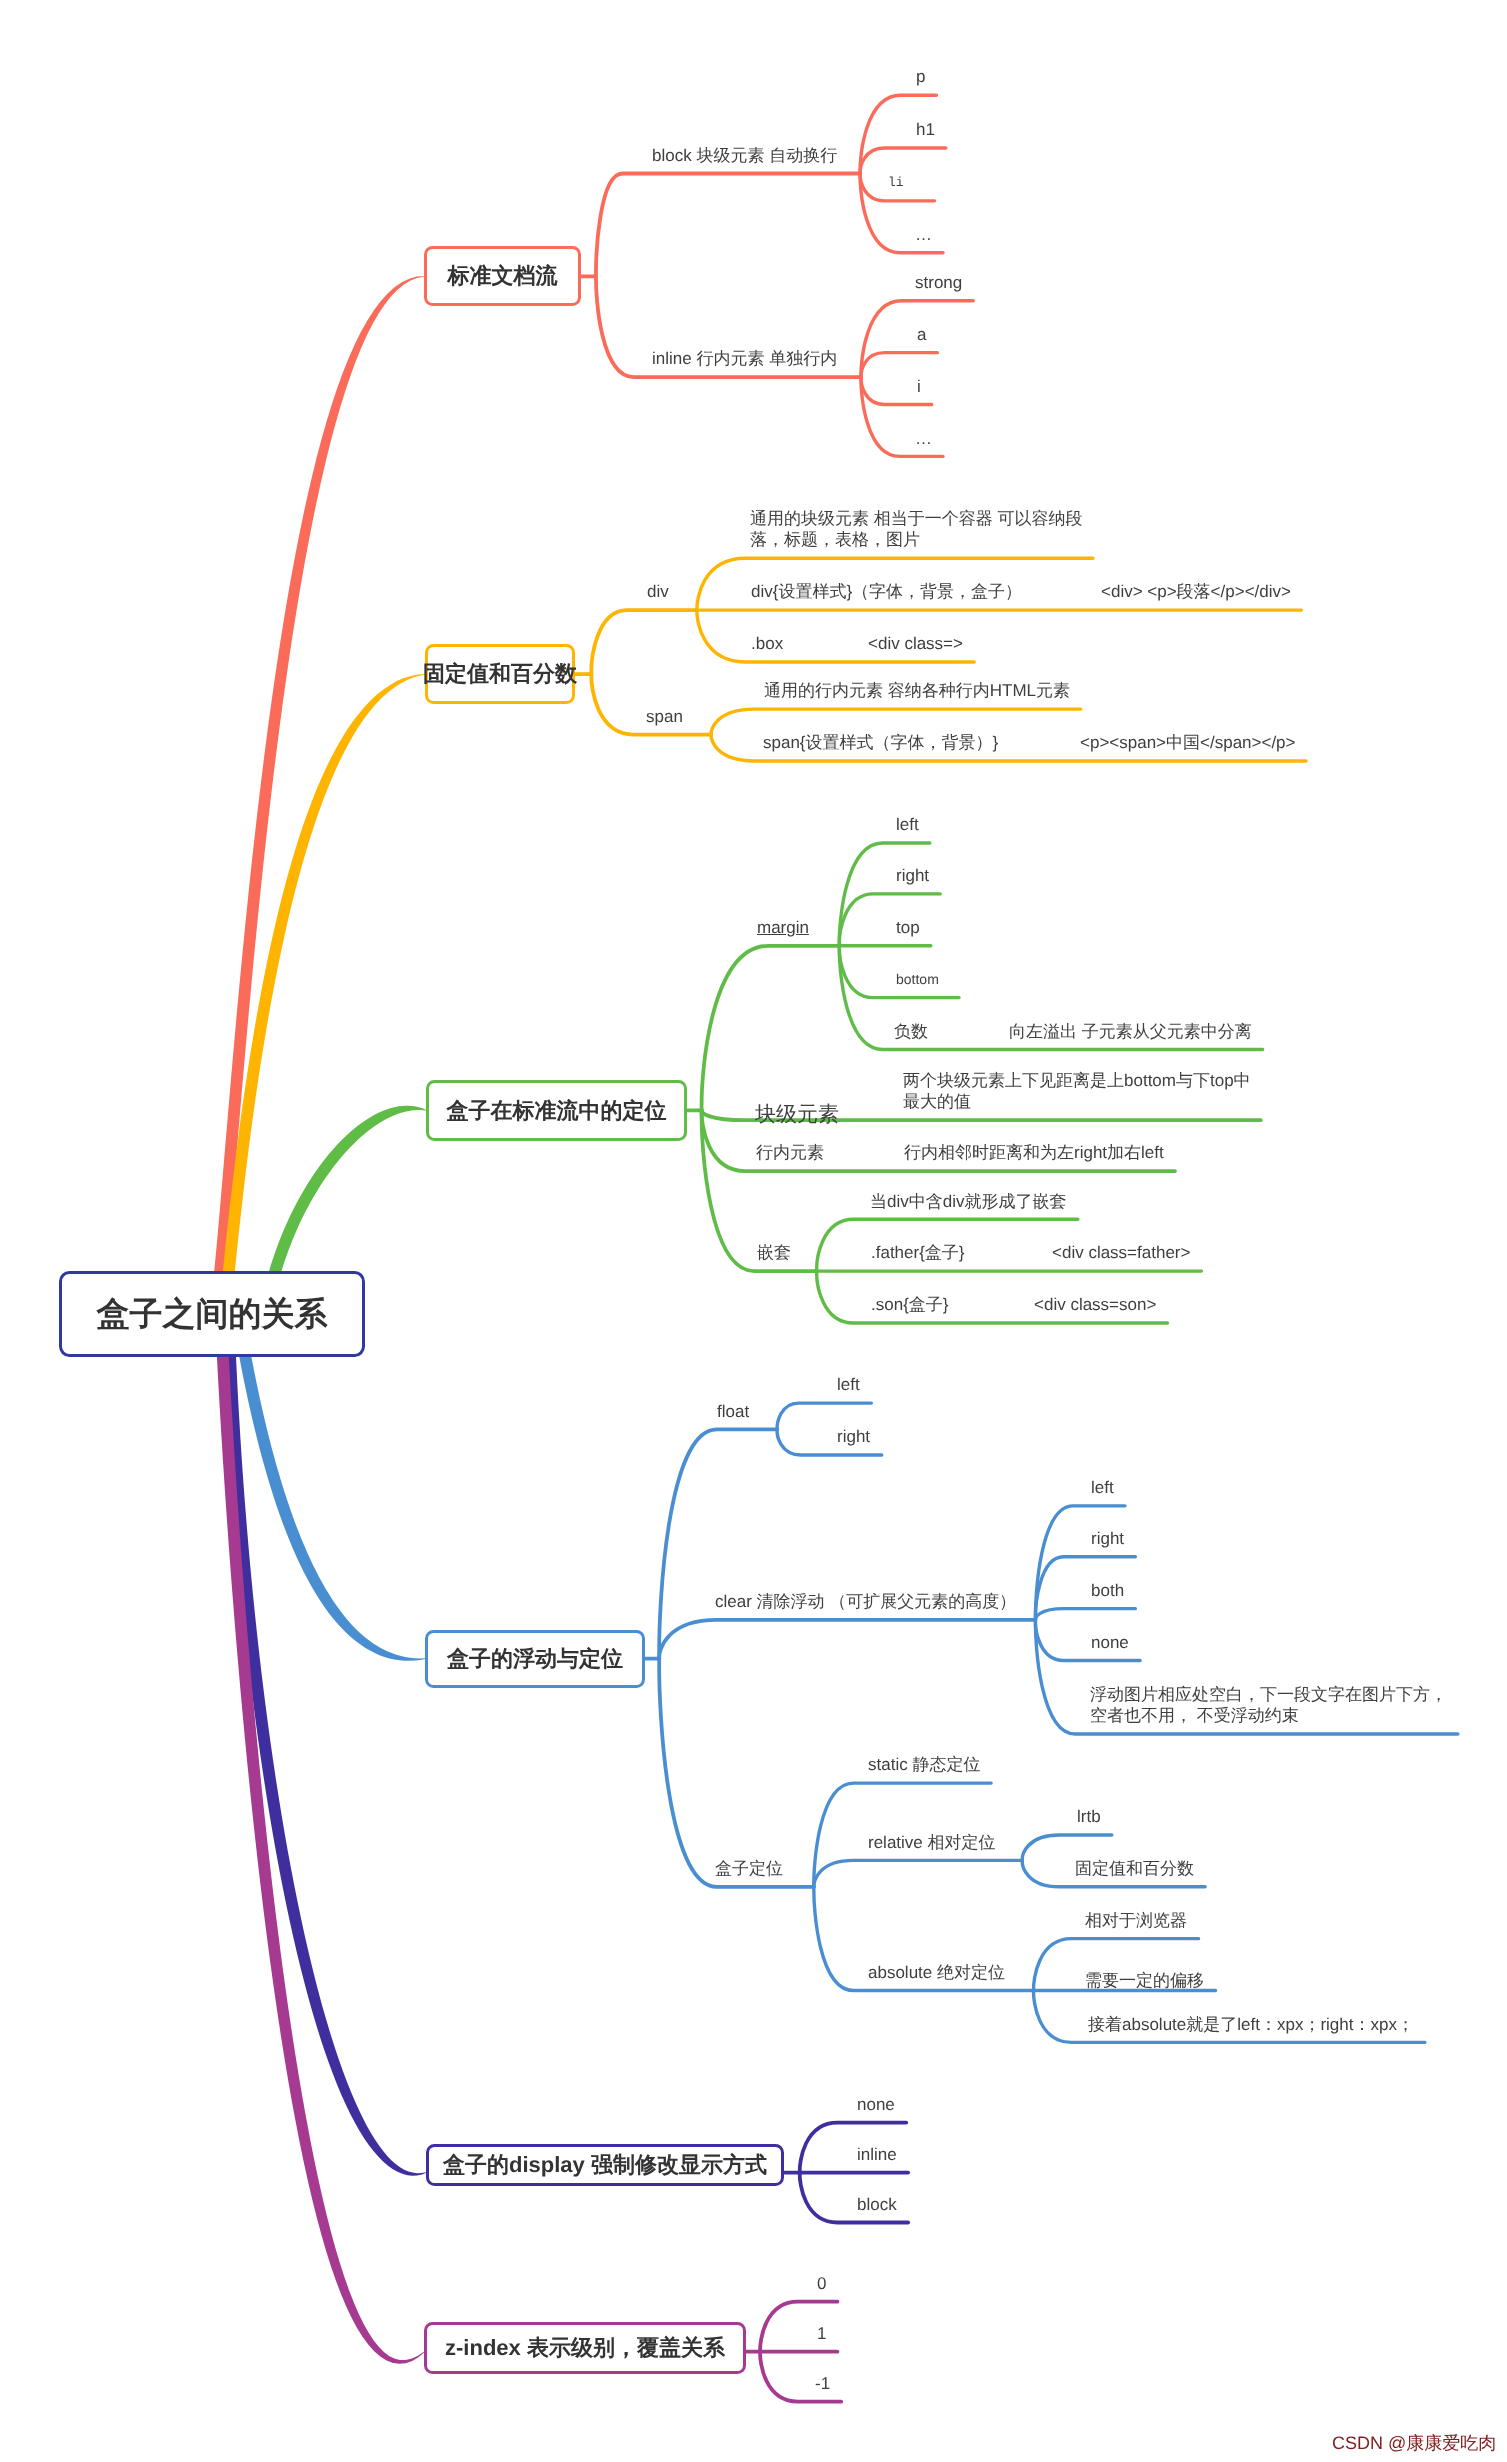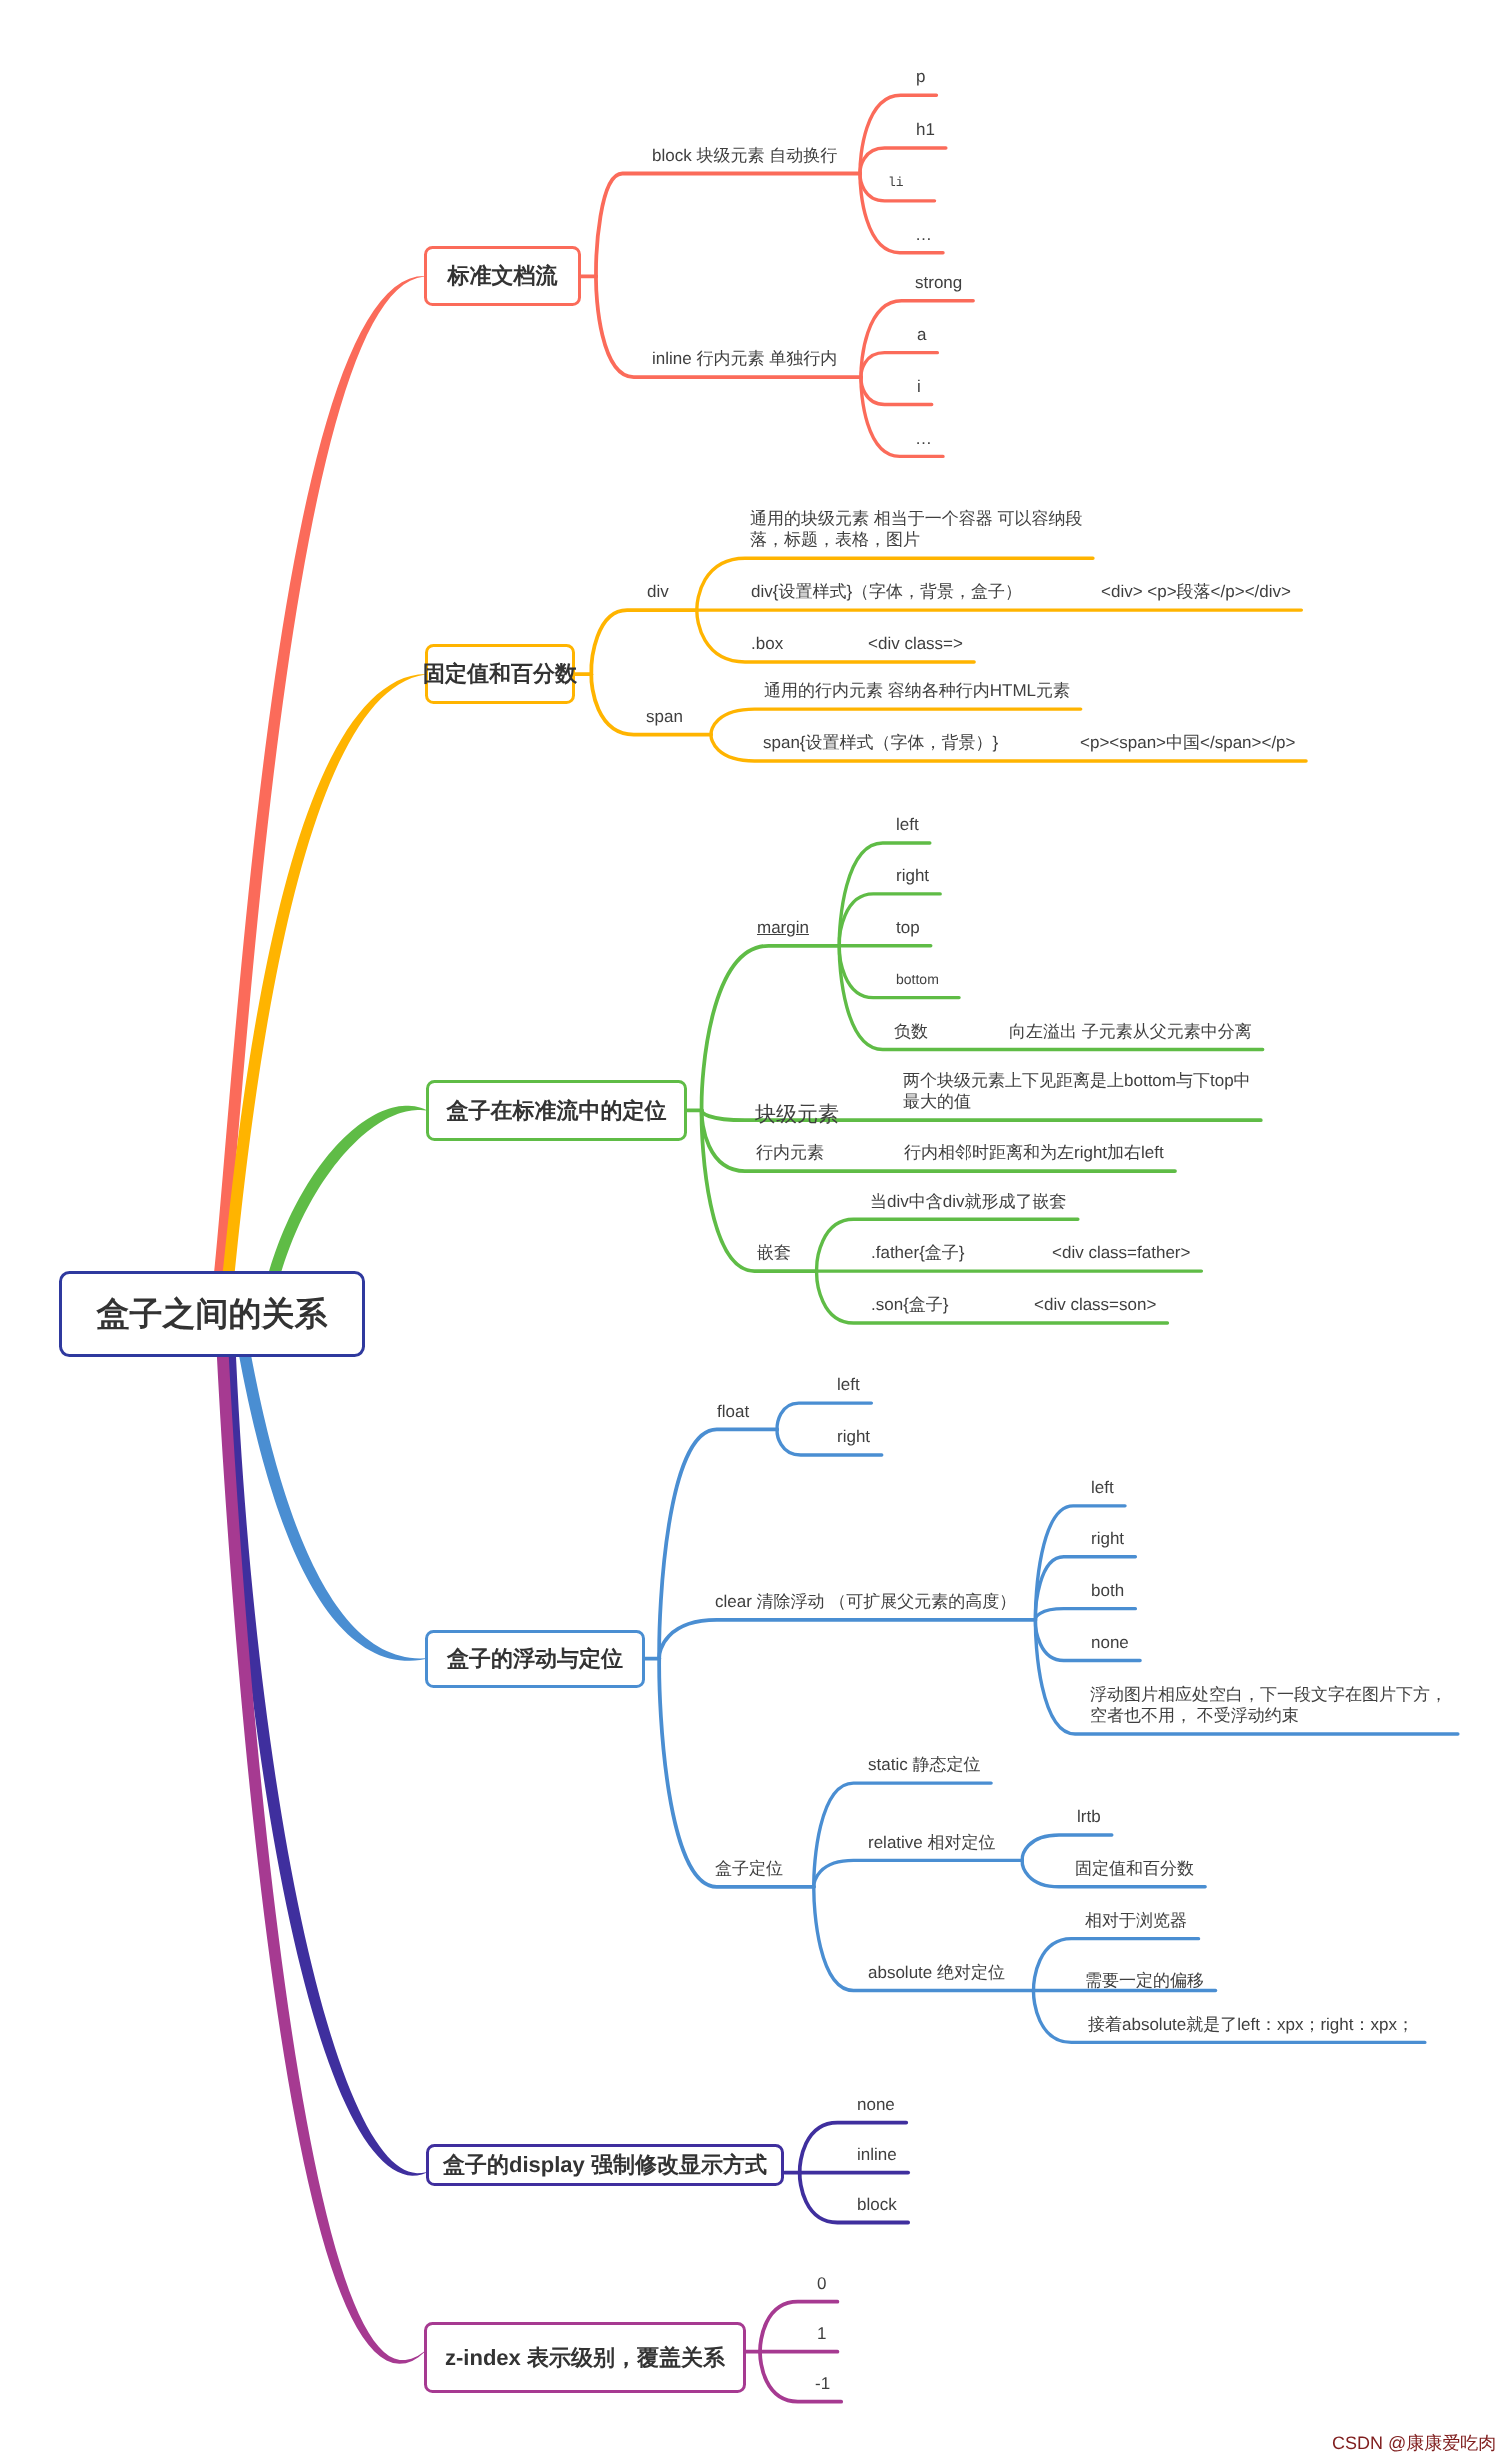--- a/index.html
+++ b/index.html
@@ -148,19 +148,19 @@
     <div class="branch-label" style="left: 1077px; font-size: 17px; top: 1806px;">lrtb</div>
     <div class="branch-label" style="left: 1075px; font-size: 17px; top: 1858px;">固定值和百分数</div>
     <div class="branch-label" style="left: 868px; font-size: 17px; top: 1962px;">absolute 绝对定位</div>
     <div class="branch-label" style="left: 1085px; font-size: 17px; top: 1910px;">相对于浏览器</div>
     <div class="branch-label" style="left: 1085px; font-size: 17px; top: 1962px; margin-top: 8px;">需要一定的偏移</div>
     <div class="branch-label" style="left: 1088px; font-size: 17px; top: 2014px;">接着absolute就是了left：xpx；right：xpx；</div>
     <div class="node-box" style="left: 426px; top: 2144px; width: 358px; height: 42px; border-width: 3.8px; border-color: rgb(63, 47, 158); border-radius: 8.5px; font-size: 22px;">盒子的display 强制修改显示方式</div>
     <div class="branch-label" style="left: 857px; font-size: 17px; top: 2094px;">none</div>
     <div class="branch-label" style="left: 857px; font-size: 17px; top: 2144px;">inline</div>
     <div class="branch-label" style="left: 857px; font-size: 17px; top: 2194px;">block</div>
-    <div class="node-box" style="left: 424px; top: 2322px; width: 322px; height: 71px; border-width: 3.8px; border-color: rgb(166, 58, 145); border-radius: 8.5px; font-size: 22px;">z-index 表示级别，覆盖关系</div>
+    <div class="node-box" style="left: 424px; top: 2322px; width: 322px; height: 52px; border-width: 3.8px; border-color: rgb(166, 58, 145); border-radius: 8.5px; font-size: 22px;">z-index 表示级别，覆盖关系</div>
     <div class="branch-label" style="left: 817px; font-size: 17px; top: 2273px;">0</div>
     <div class="branch-label" style="left: 817px; font-size: 17px; top: 2323px;">1</div>
     <div class="branch-label" style="left: 815px; font-size: 17px; top: 2373px;">-1</div>
   </div>
 <div id="watermark" style="left: 1332px; top: 2432px; font-size: 18px; color: #7f1d1d;">CSDN @康康爱吃肉</div>
 
 
 </body></html>

